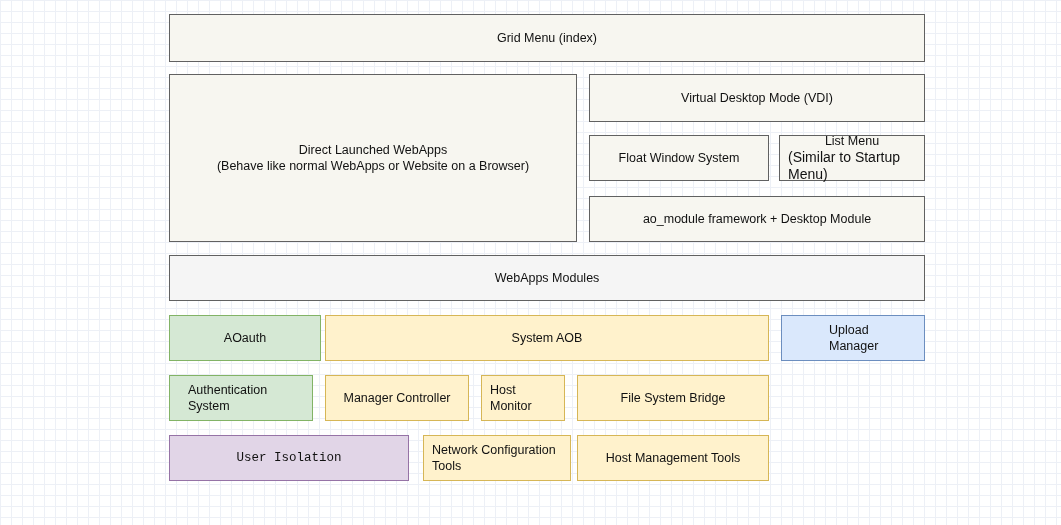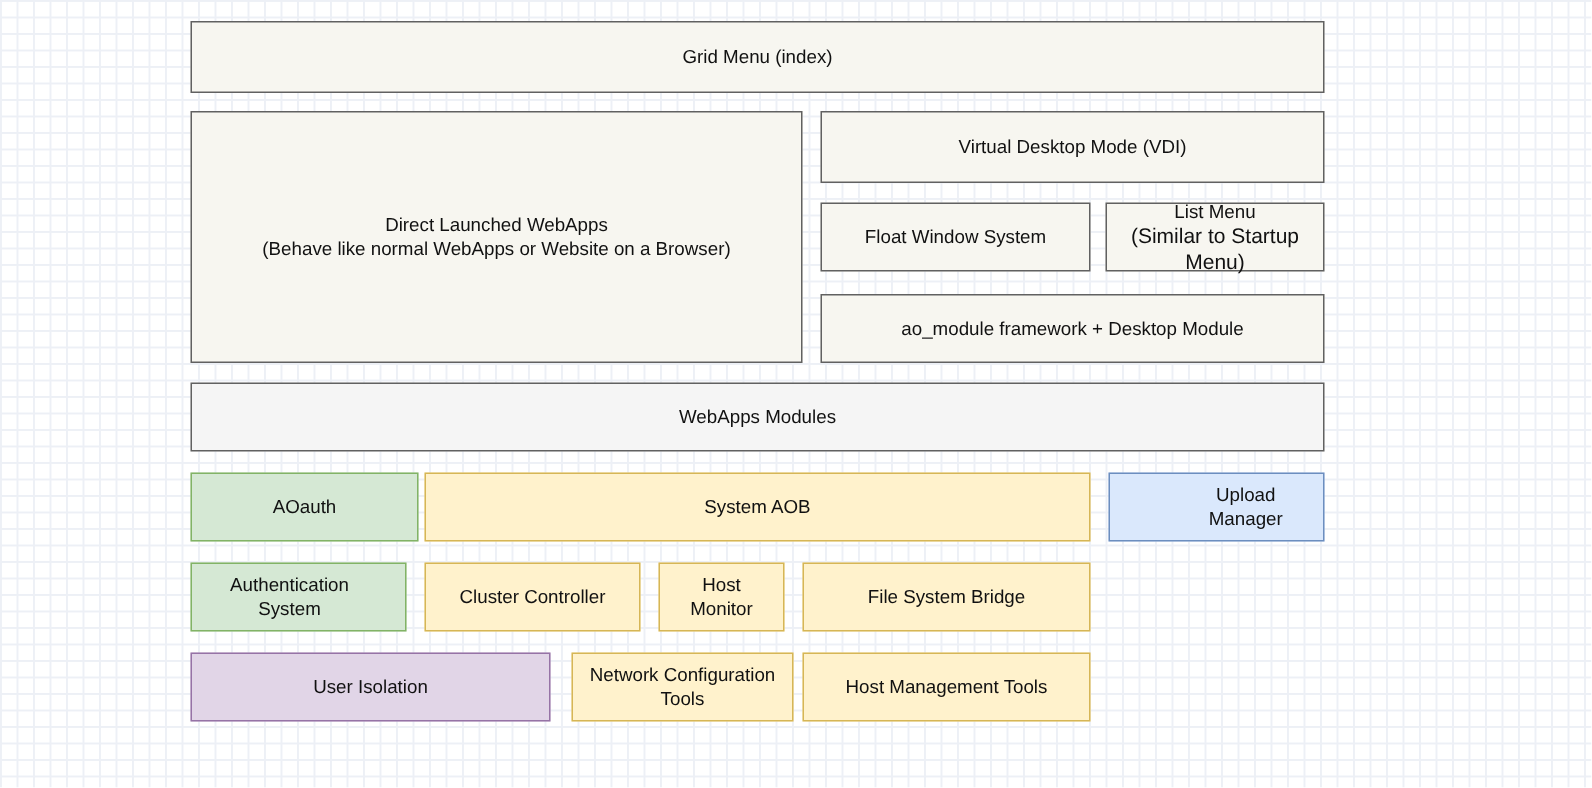--- a/index.html
+++ b/index.html
@@ -22,32 +22,32 @@
     background-size: 11px 11px;
   }
   .box {
     position: absolute;
     box-sizing: border-box;
     border: 1px solid #666666;
     display: flex;
     flex-direction: column;
     align-items: center;
     justify-content: center;
-    text-align: center;
     font-size: 12.5px;
     line-height: 1.3;
     color: #111111;
     padding: 2px 8px;
+    margin-left: 42px;
   }
   .cream  { background: #f7f6f0; border-color: #616161; }
   .gray   { background: #f5f5f5; border-color: #616161; }
   .green  { background: #d5e8d4; border-color: #82b366; }
   .yellow { background: #fff2cc; border-color: #d6b656; }
   .blue   { background: #dae8fc; border-color: #6c8ebf; padding-left: 47px; }
-  .purple { background: #e1d5e7; border-color: #9673a6; }
+  .purple { background: #e1d5e7; border-color: #9673a6; font-family: Liberation Mono, monospace; }
   .sub {
     font-size: 14px;
     line-height: 1.2;
   }
   .tightwrap { padding-left: 18px; padding-right: 30px; }
 </style>
 </head>
 <body>
 
 <div class="canvas">
@@ -92,21 +92,21 @@
 
   <div class="box blue" style="left:739px; top:315px; width:144px; height:46px;">
     <span>Upload Manager</span>
   </div>
 
   <div class="box green tightwrap" style="left:127px; top:375px; width:144px; height:46px;">
     <span>Authentication System</span>
   </div>
 
   <div class="box yellow" style="left:283px; top:375px; width:144px; height:46px;">
-    <span>Cluster Controller</span>
+    <span>Manager Controller</span>
   </div>
 
   <div class="box yellow" style="left:439px; top:375px; width:84px; height:46px;">
     <span>Host Monitor</span>
   </div>
 
   <div class="box yellow" style="left:535px; top:375px; width:192px; height:46px;">
     <span>File System Bridge</span>
   </div>
 

